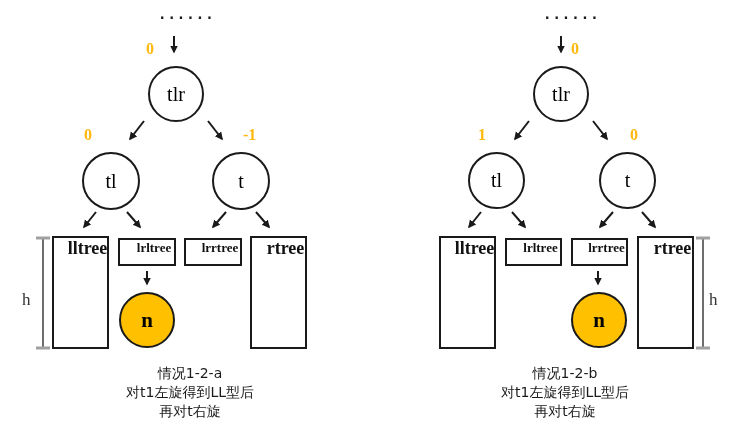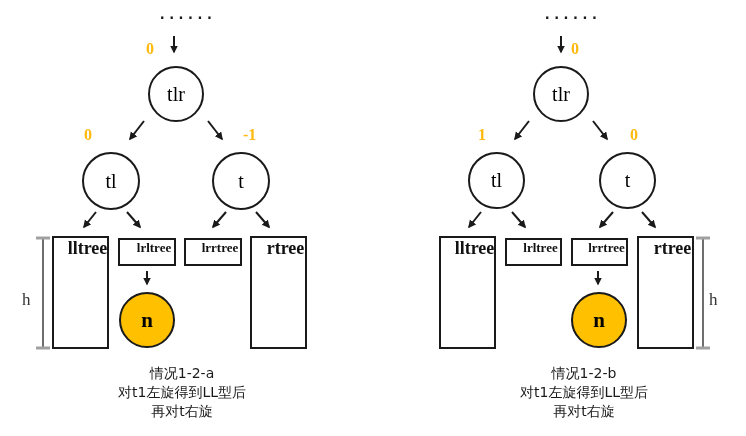--- a/index.html
+++ b/index.html
@@ -93,21 +93,21 @@
   <div class="abs box tall" style="left:250px;top:236px;width:57px;height:113px;">
     <span class="box-label">rtree</span>
   </div>
 
   <div class="abs circle fill" style="left:119px;top:292px;width:56px;height:56px;">
     <span>n</span>
   </div>
 
   <div class="abs h-label" style="left:22px;top:290px;">h</div>
 
-  <div class="caption" style="left:72px;top:364px;">
+  <div class="caption" style="left:80px;top:364px;">
     <div>情况1-2-a</div>
     <div>对t1左旋得到LL型后</div>
     <div>再对t右旋</div>
   </div>
 
   <div class="abs dots" style="left:543px;top:6px;">......</div>
   <div class="abs balance" style="left:571px;top:40px;">0</div>
   <div class="abs circle" style="left:533px;top:66px;width:56px;height:56px;">
     <span>tlr</span>
   </div>
@@ -133,19 +133,19 @@
   <div class="abs box tall" style="left:637px;top:236px;width:57px;height:113px;">
     <span class="box-label">rtree</span>
   </div>
 
   <div class="abs circle fill" style="left:571px;top:292px;width:56px;height:56px;">
     <span>n</span>
   </div>
 
   <div class="abs h-label" style="left:709px;top:290px;">h</div>
 
-  <div class="caption" style="left:474px;top:364px;">
+  <div class="caption" style="left:455px;top:364px;">
     <div>情况1-2-b</div>
     <div>对t1左旋得到LL型后</div>
     <div>再对t右旋</div>
   </div>
 
 </div>
 
 </body></html>

